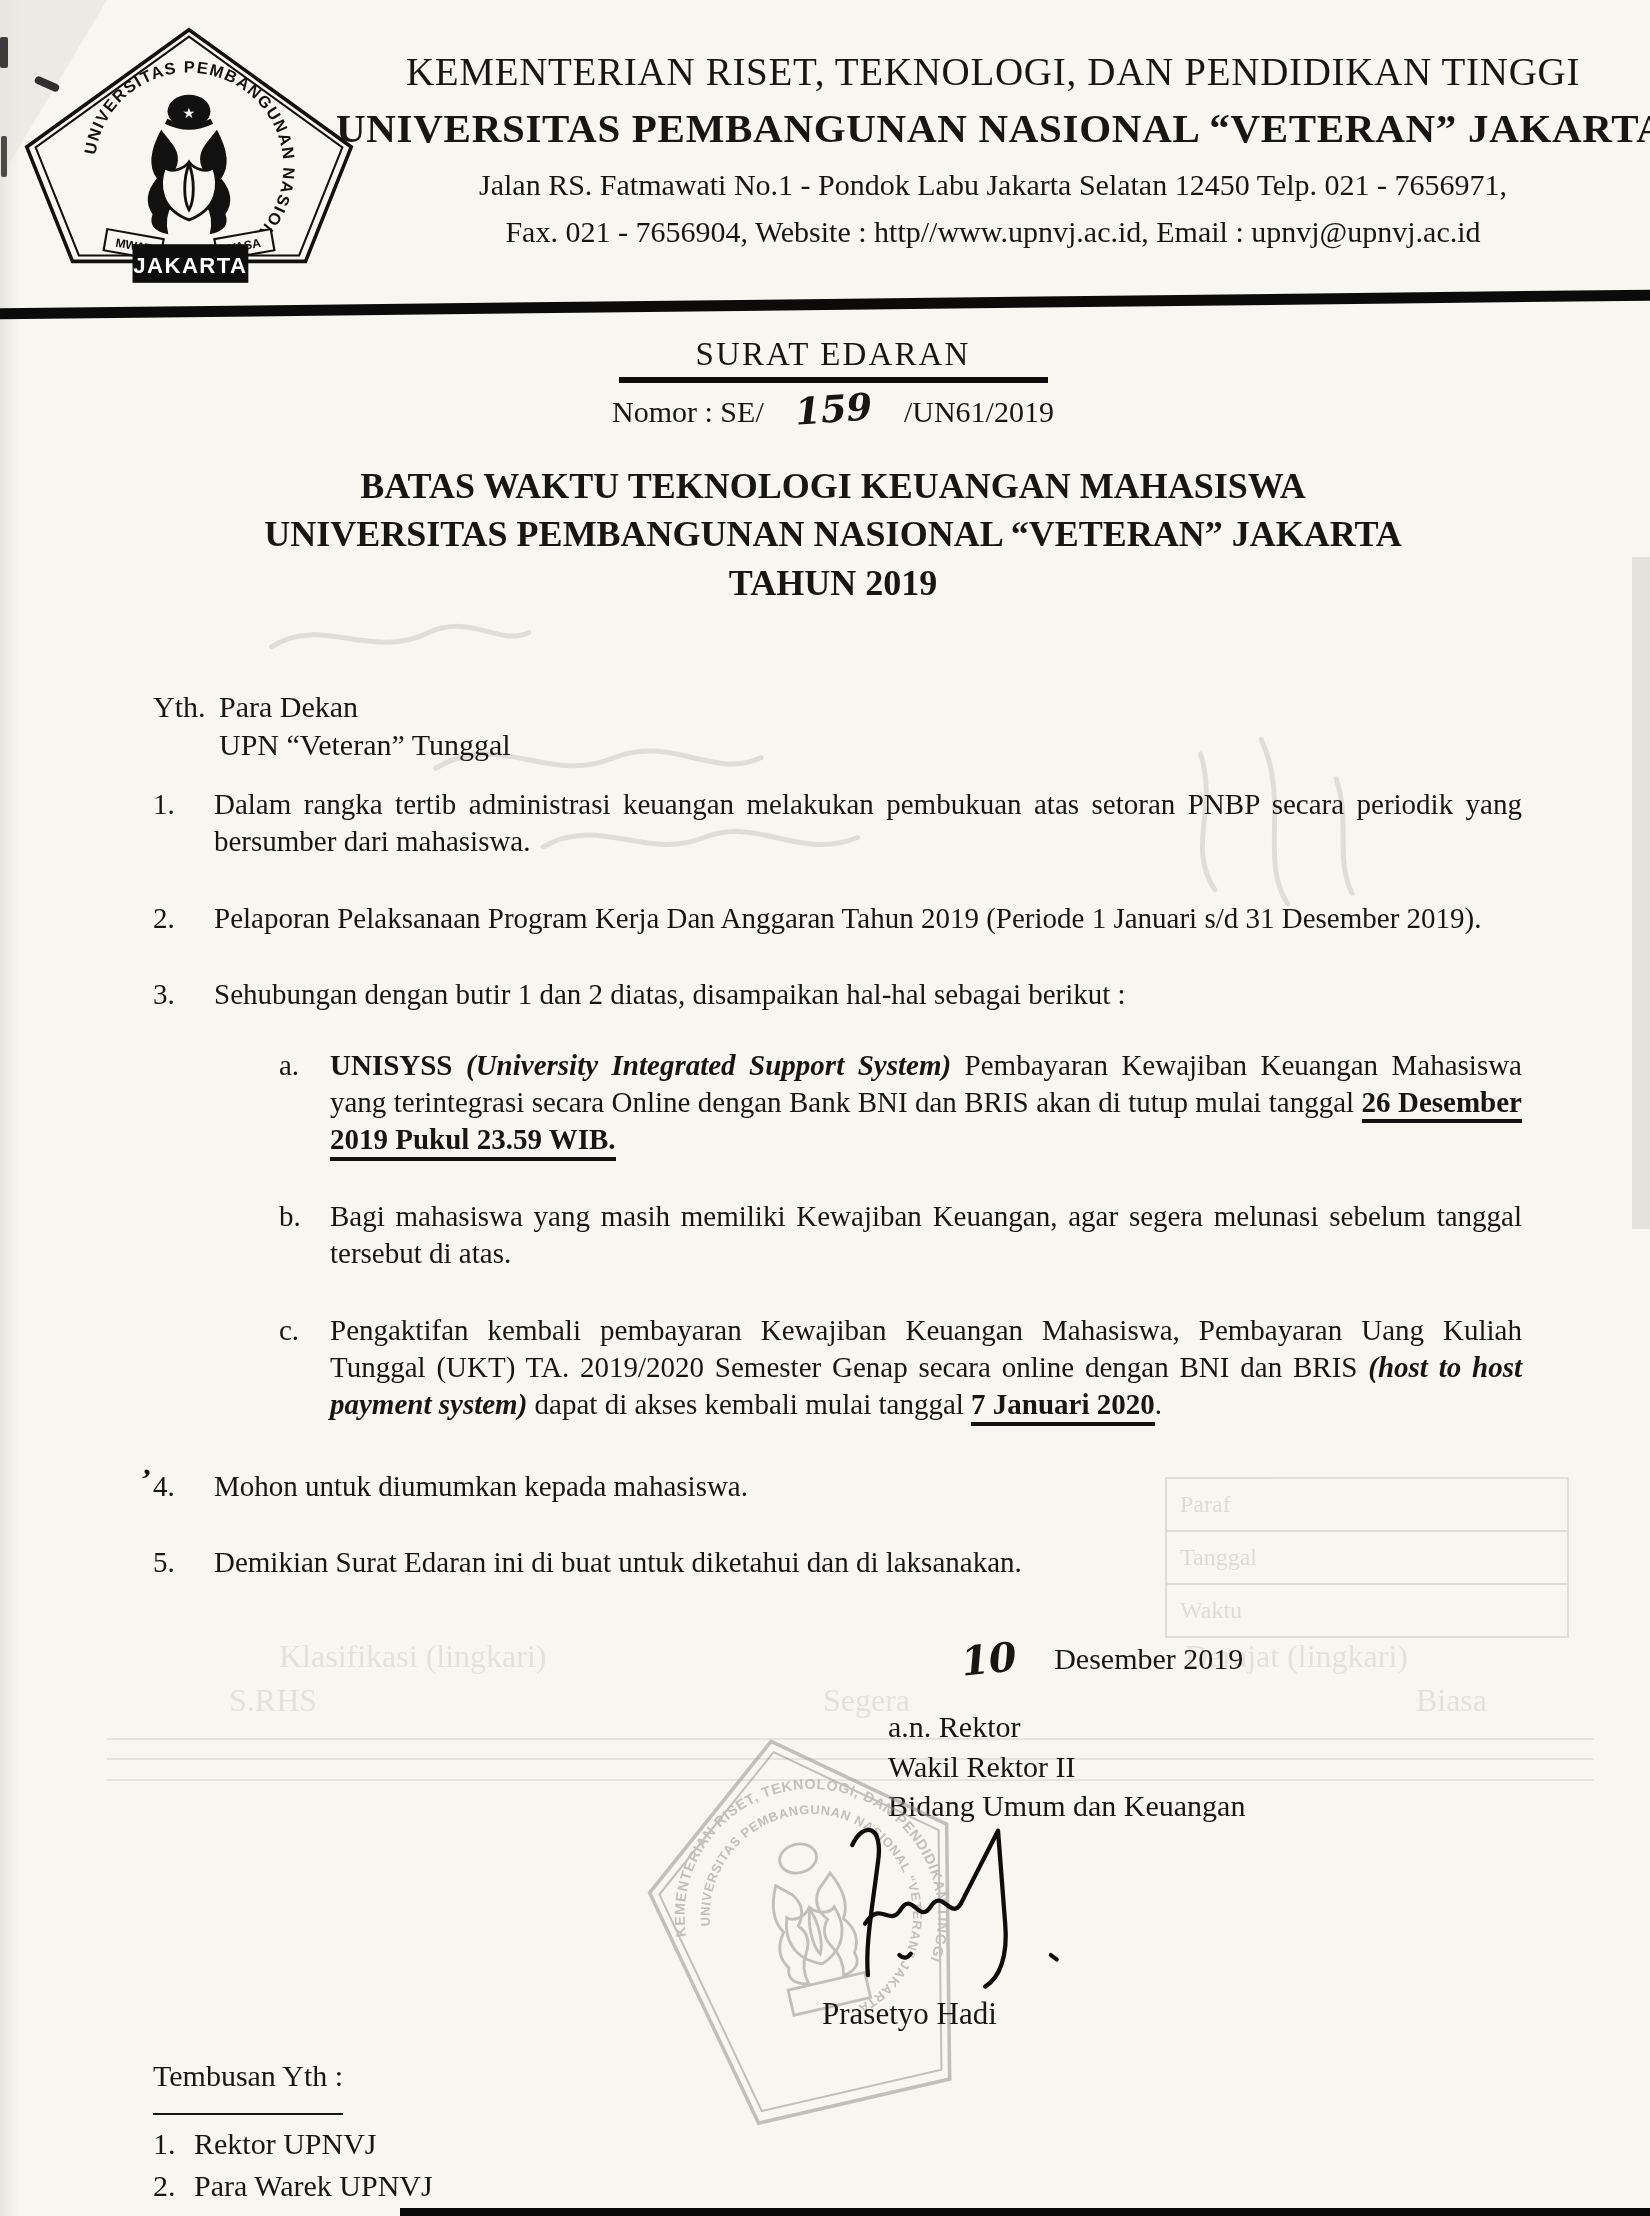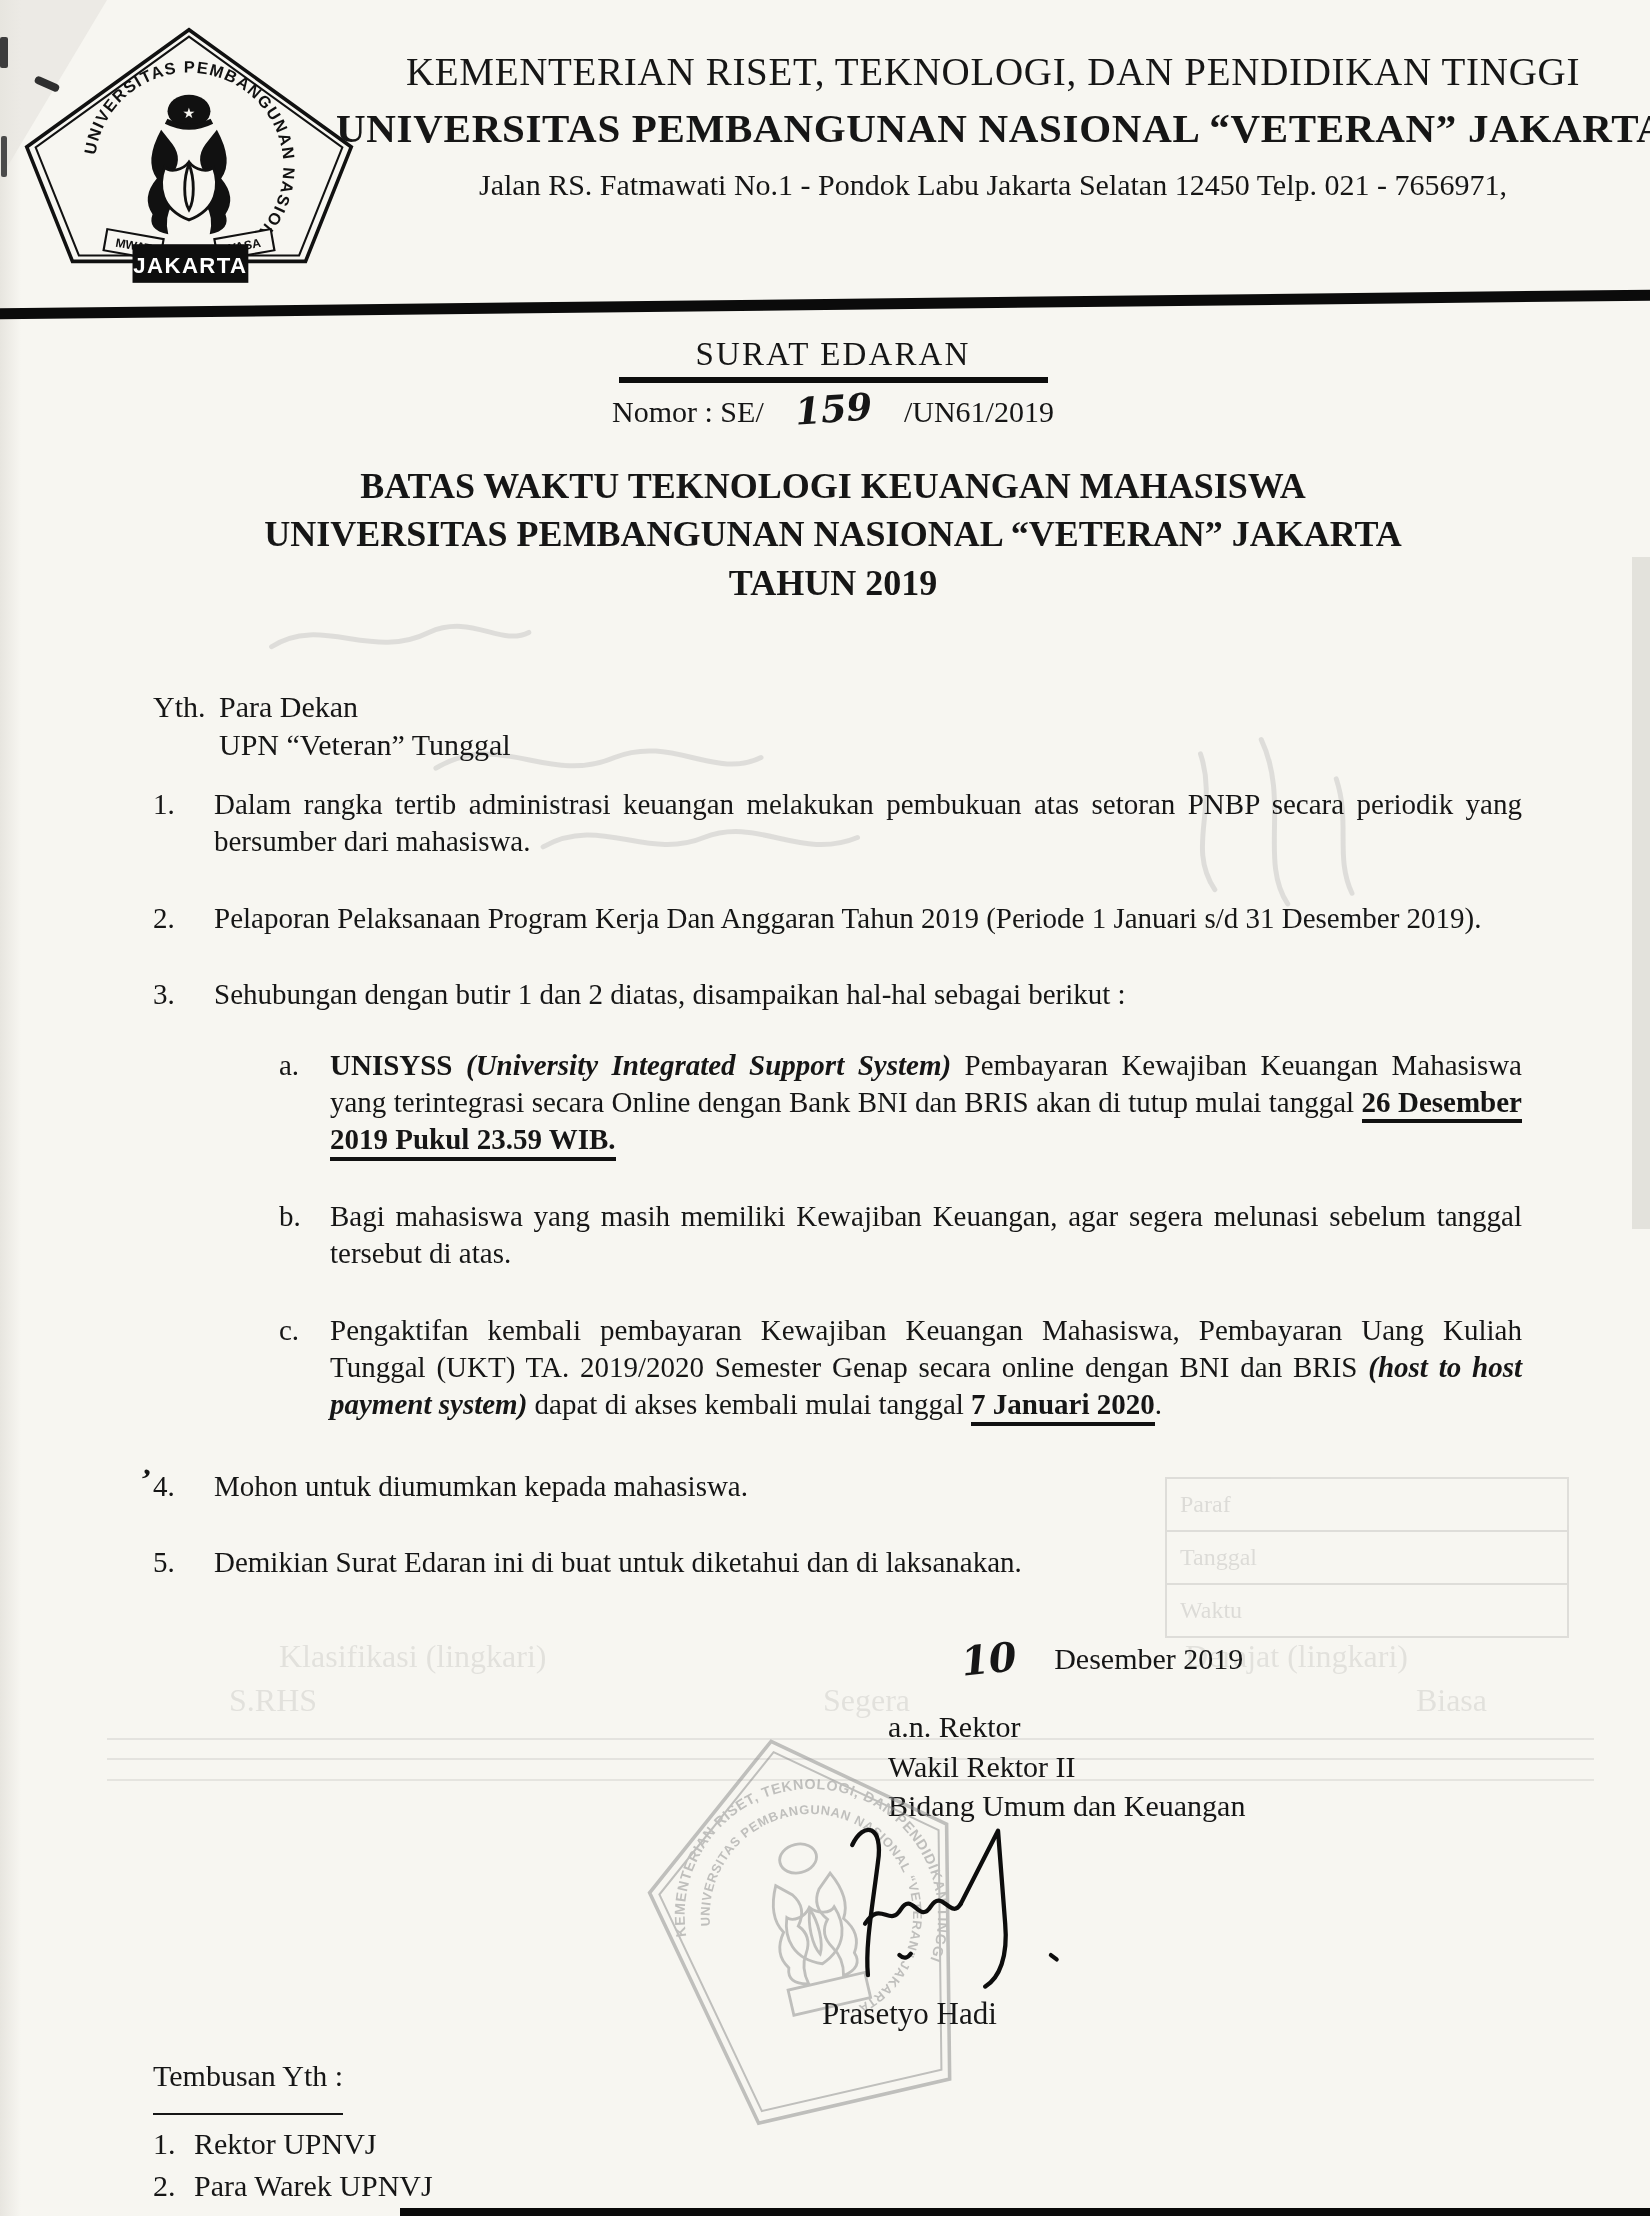--- a/index.html
+++ b/index.html
@@ -167,20 +167,21 @@
       </g>
       <rect x="156" y="308" width="162" height="54" fill="#0e0e0e"></rect>
       <text x="237" y="348" text-anchor="middle" font-family="Liberation Sans, sans-serif" font-size="31" font-weight="bold" fill="#ffffff" letter-spacing="2">JAKARTA</text>
     </svg>
   </div>
 
   <div class="letterhead">
     <div class="lh-ministry">KEMENTERIAN RISET, TEKNOLOGI, DAN PENDIDIKAN TINGGI</div>
     <div class="lh-university">UNIVERSITAS PEMBANGUNAN NASIONAL “VETERAN” JAKARTA</div>
     <div class="lh-address">Jalan RS. Fatmawati No.1 - Pondok Labu Jakarta Selatan 12450 Telp. 021 - 7656971,</div>
+    <div class="lh-contact">Fax. 021 - 7656904, Website : http//www.upnvj.ac.id, Email : upnvj@upnvj.ac.id</div>
   </div>
 
   <div class="rule"></div>
 
   <div class="doc-head">
     <div class="doc-type">SURAT EDARAN</div>
     <div class="doc-type-rule"></div>
     <div class="doc-number">
       <span>Nomor : SE/</span>
       <span class="hand hand-number">159</span>

